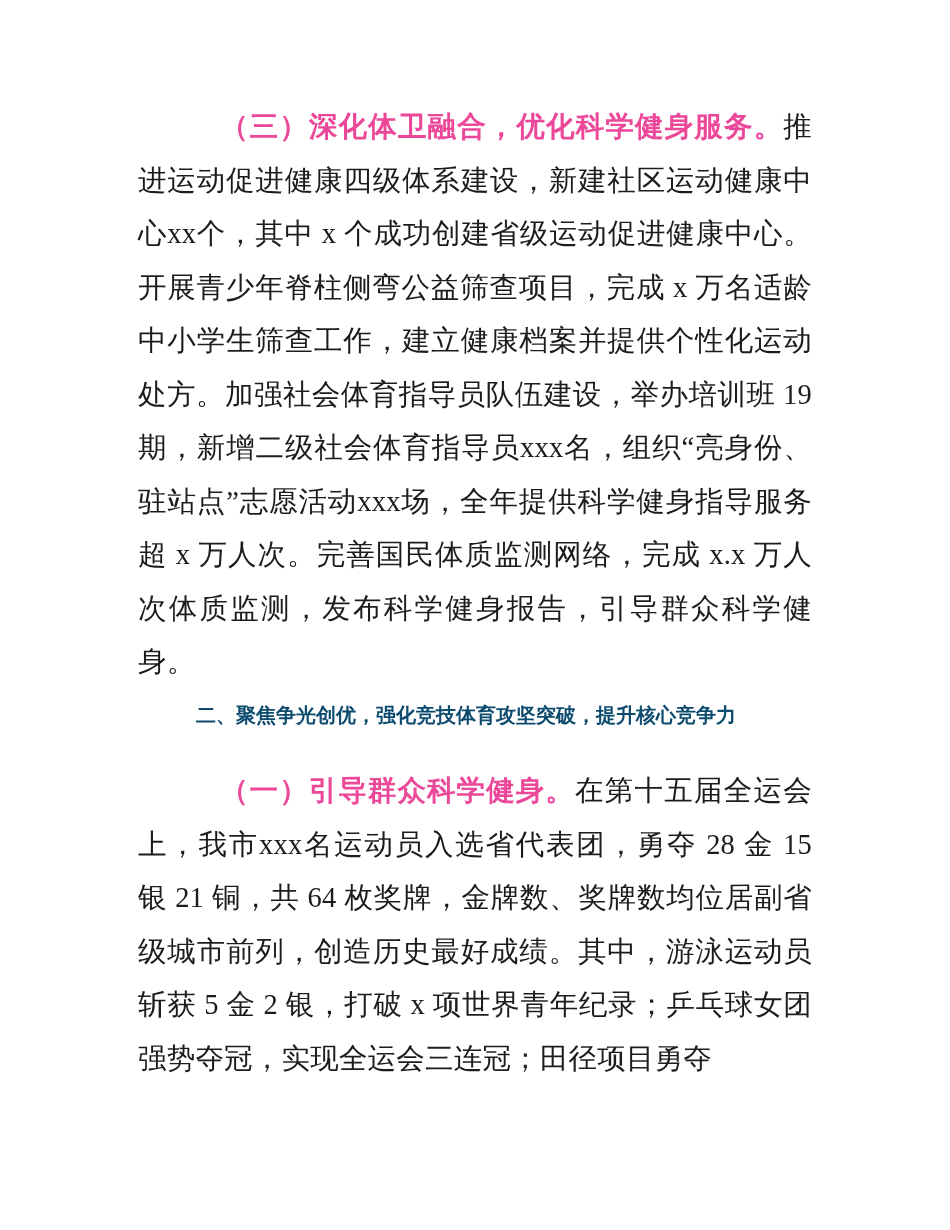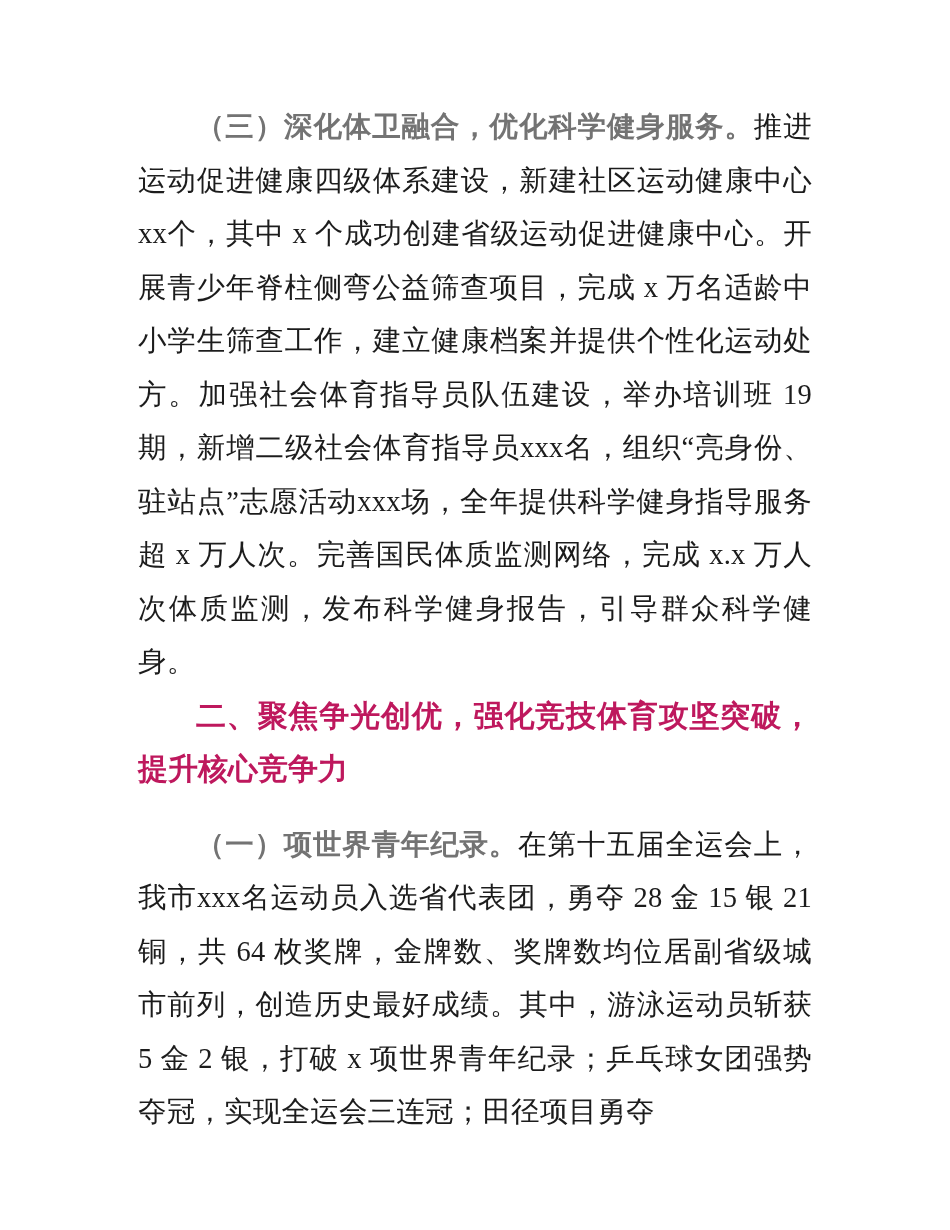--- a/index.html
+++ b/index.html
@@ -49,44 +49,45 @@
 
   
   .gap-sm { margin-top: 22px; }
   .gap-none { margin-top: 0; }
 
   
   .hei {
     font-family: "DejaVu Sans", "Liberation Sans", sans-serif;
     font-weight: 700;
     letter-spacing: 0px;
-    color: #737373;
+    color: #ec4899;
+    margin-left: 24px;
   }
 
   .heading {
     margin: 0;
-    font-size: 30px;
+    font-size: 20px;
     line-height: 53.5px;
     text-align: justify;
     text-justify: inter-ideograph;
     text-align-last: left;
     word-break: break-all;
     text-indent: 58px;
     font-family: "DejaVu Sans", "Liberation Sans", sans-serif;
     font-weight: 700;
-    color: #be185d;
+    color: #0c4a6e;
   }
 </style>
 </head>
 <body>
 
 <div class="page">
   <div class="doc-body">
 
     <p class="para indent gap-none"><span class="hei">（三）深化体卫融合，优化科学健身服务。</span><span>推进运动促进健康四级体系建设，新建社区运动健康中心xx个，其中 x 个成功创建省级运动促进健康中心。开展青少年脊柱侧弯公益筛查项目，完成 x 万名适龄中小学生筛查工作，建立健康档案并提供个性化运动处方。加强社会体育指导员队伍建设，举办培训班 19 期，新增二级社会体育指导员xxx名，组织“亮身份、驻站点”志愿活动xxx场，全年提供科学健身指导服务超 x 万人次。完善国民体质监测网络，完成 x.x 万人次体质监测，发布科学健身报告，引导群众科学健身。</span></p>
 
     <p class="heading gap-sm">二、聚焦争光创优，强化竞技体育攻坚突破，提升核心竞争力</p>
 
 
-    <p class="para indent gap-sm"><span class="hei">（一）项世界青年纪录。</span><span>在第十五届全运会上，我市xxx名运动员入选省代表团，勇夺 28 金 15 银 21 铜，共 64 枚奖牌，金牌数、奖牌数均位居副省级城市前列，创造历史最好成绩。其中，游泳运动员斩获 5 金 2 银，打破 x 项世界青年纪录；乒乓球女团强势夺冠，实现全运会三连冠；田径项目勇夺</span></p>
+    <p class="para indent gap-sm"><span class="hei">（一）引导群众科学健身。</span><span>在第十五届全运会上，我市xxx名运动员入选省代表团，勇夺 28 金 15 银 21 铜，共 64 枚奖牌，金牌数、奖牌数均位居副省级城市前列，创造历史最好成绩。其中，游泳运动员斩获 5 金 2 银，打破 x 项世界青年纪录；乒乓球女团强势夺冠，实现全运会三连冠；田径项目勇夺</span></p>
 
   </div>
 </div>
 
 </body></html>

